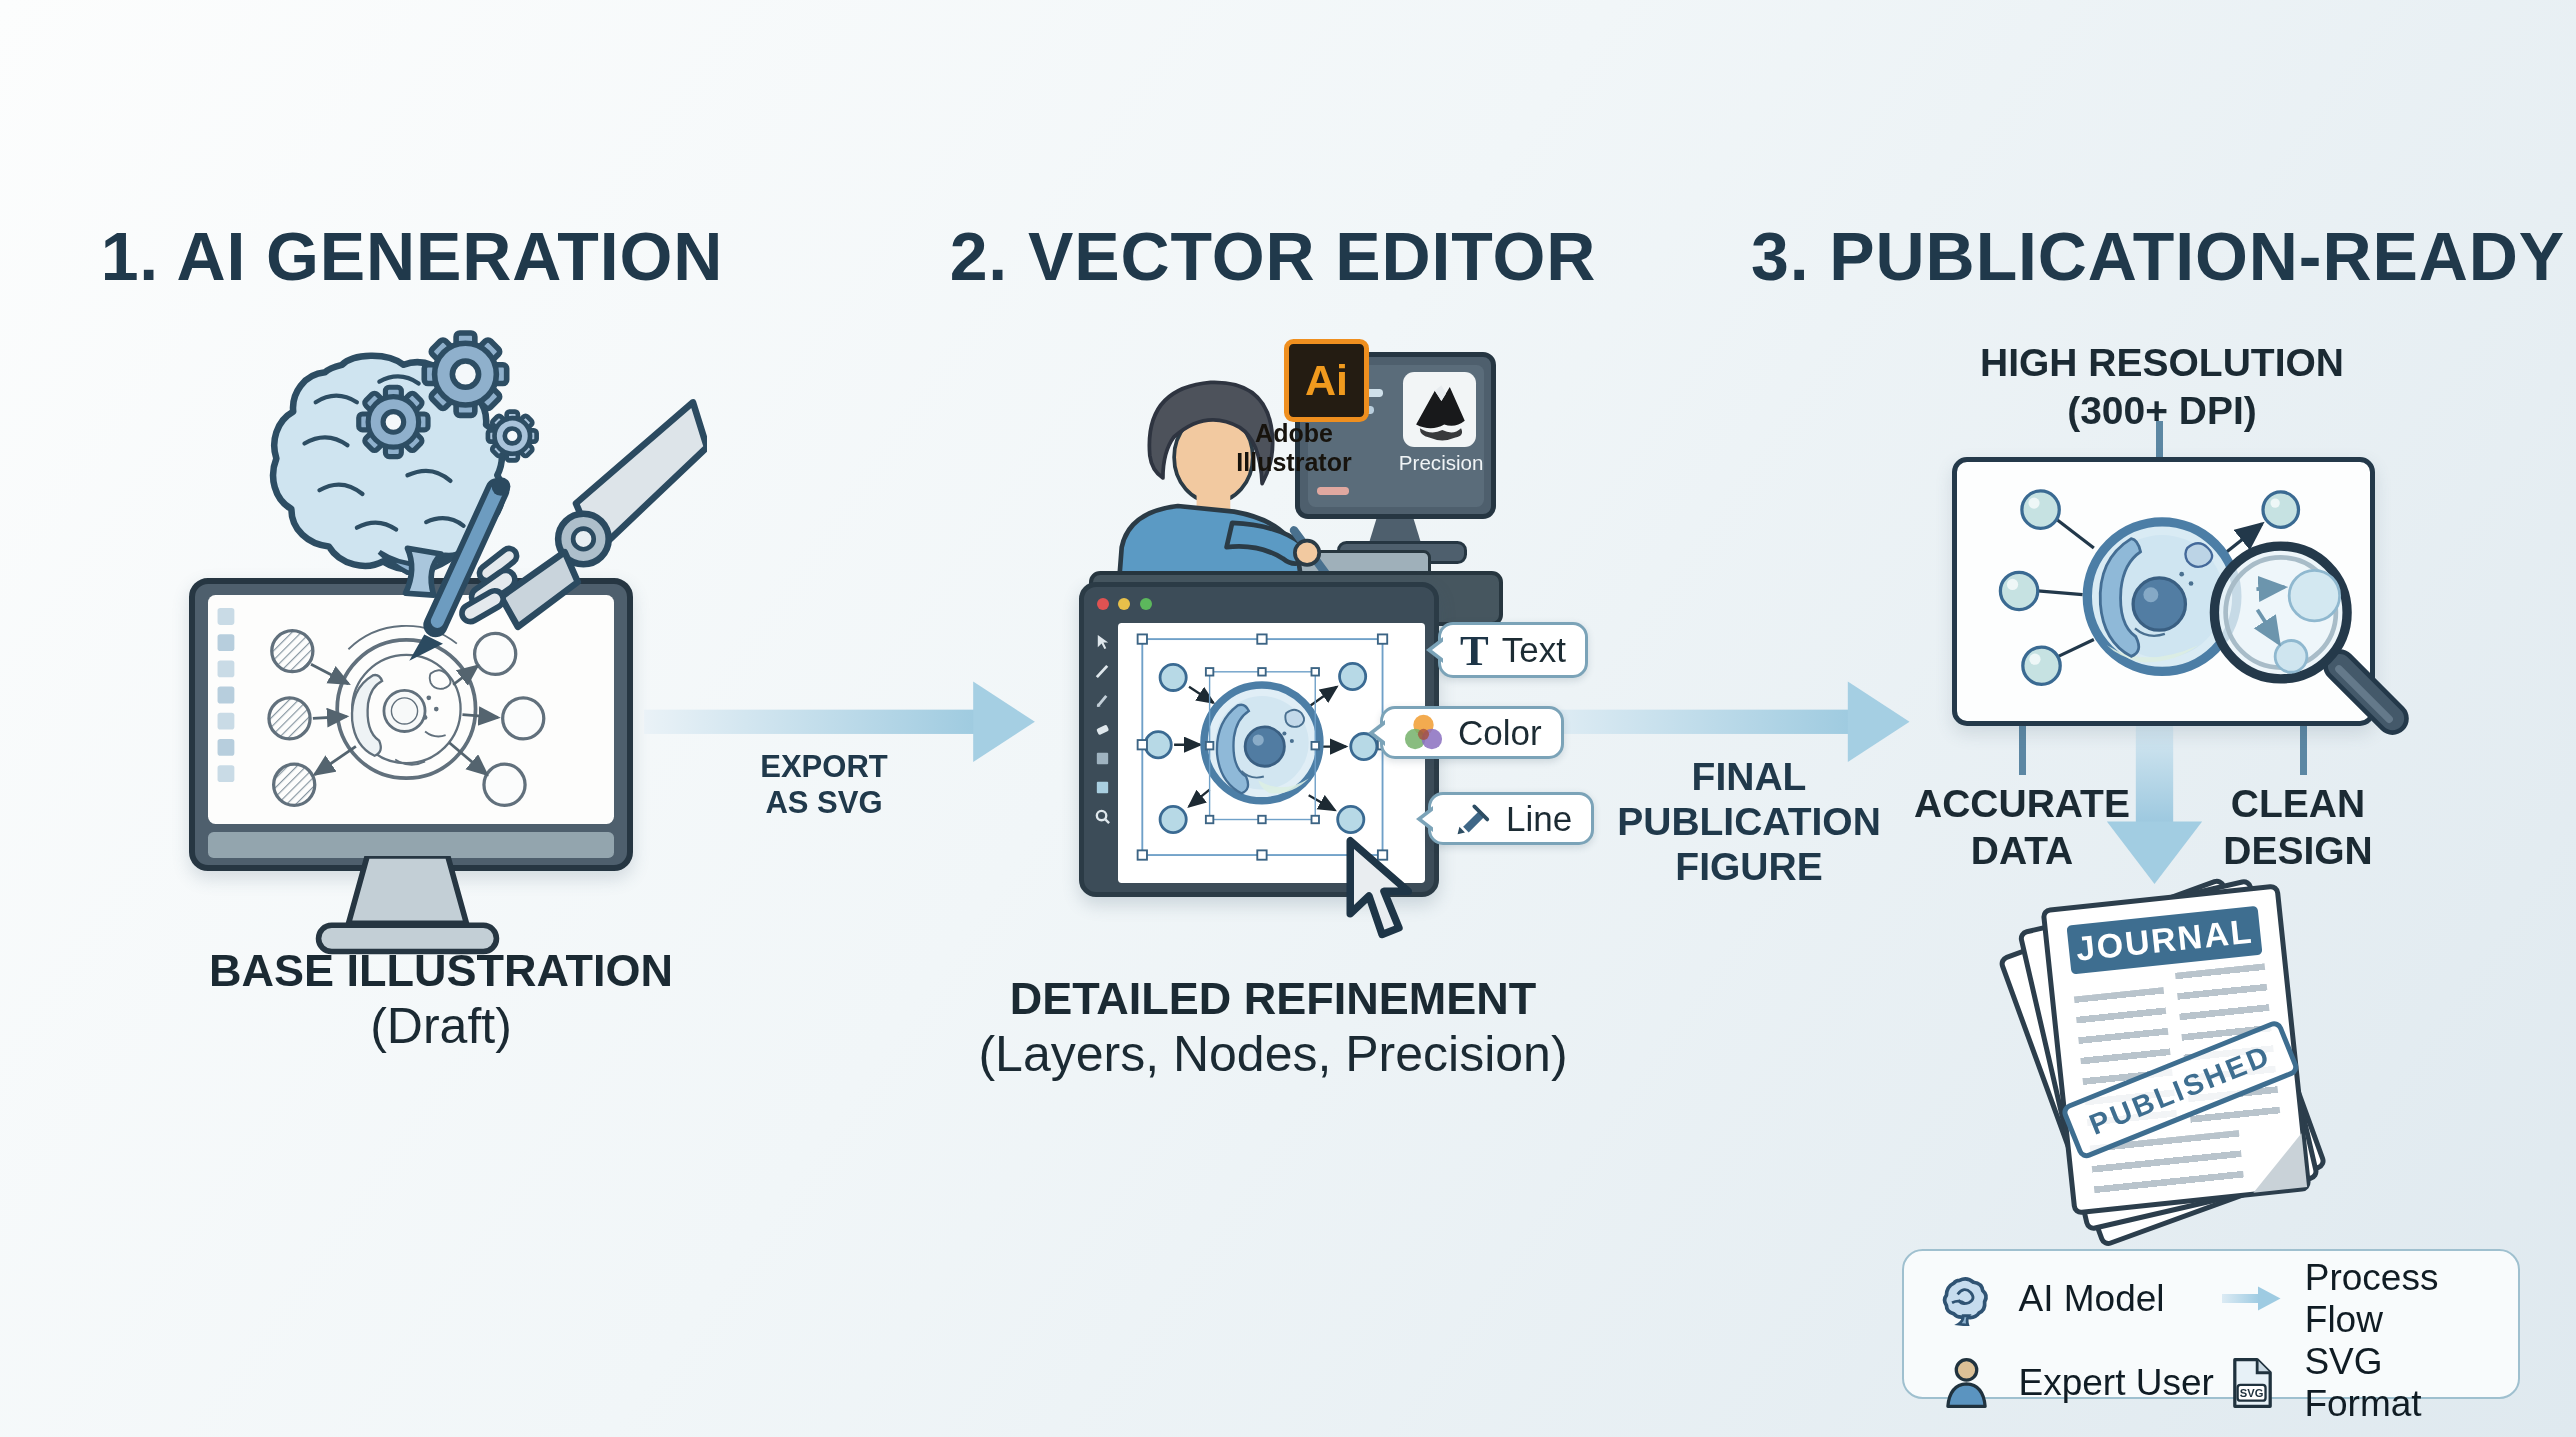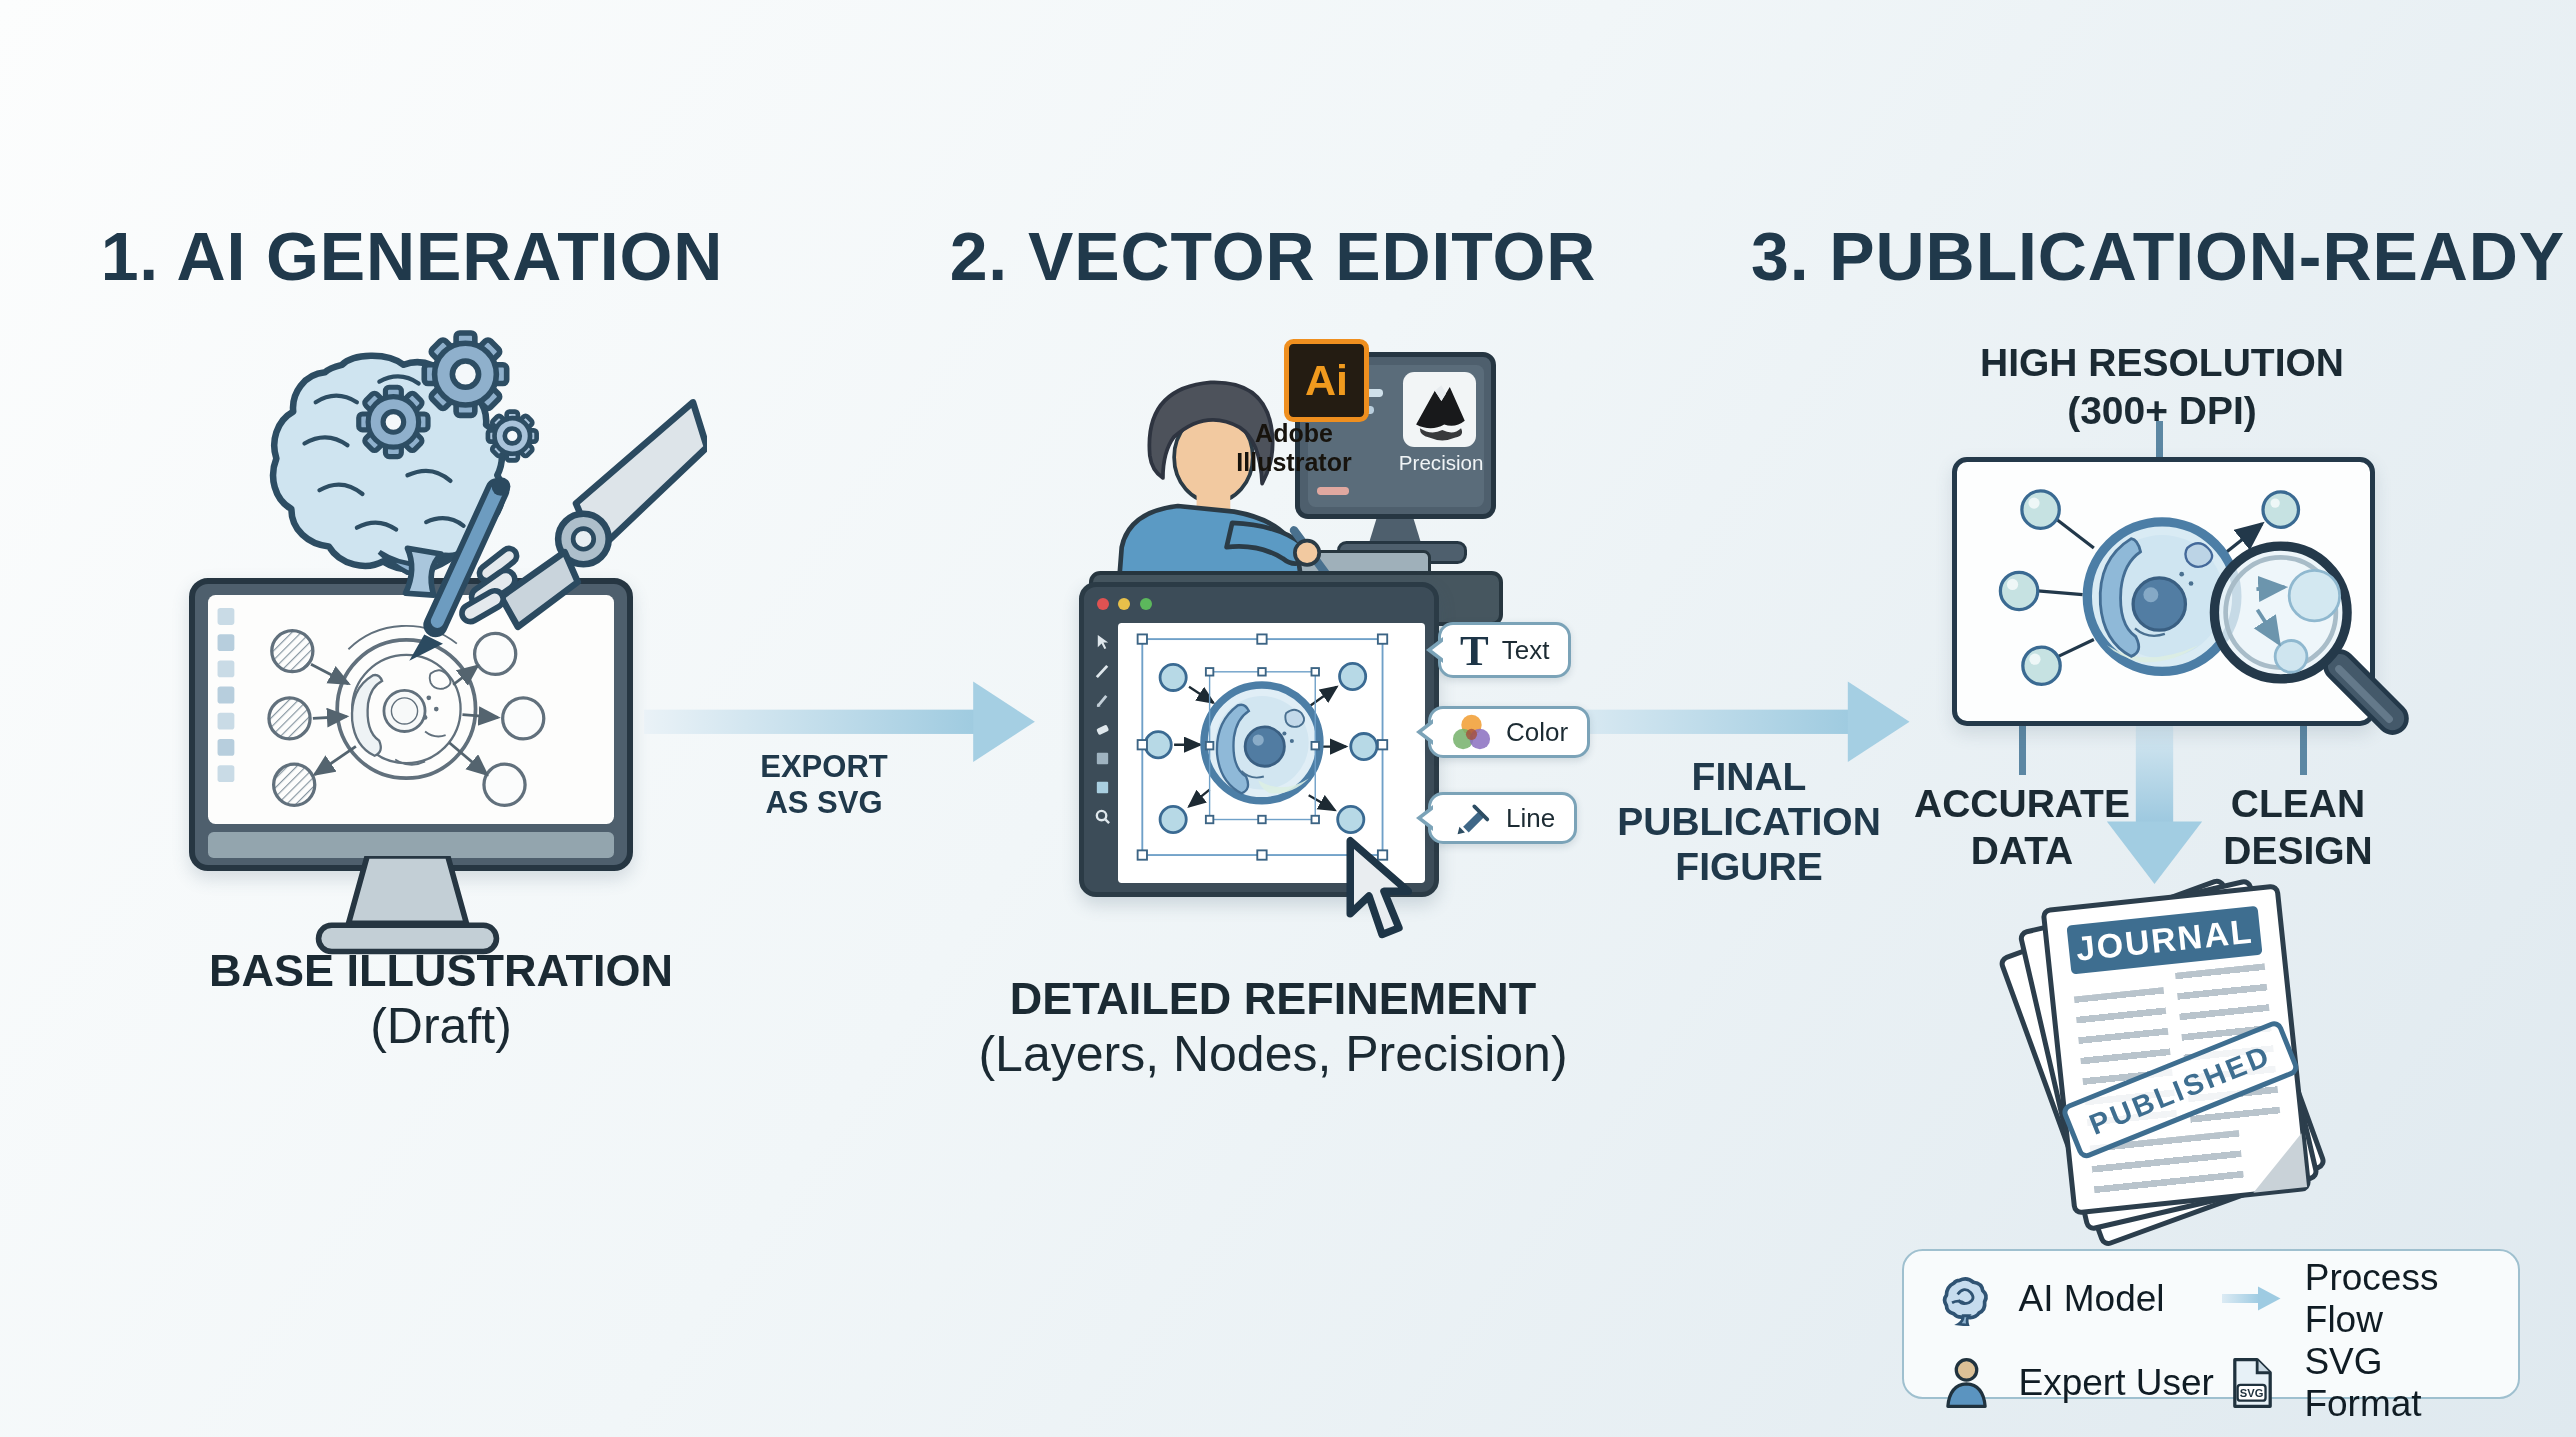--- a/index.html
+++ b/index.html
@@ -45,21 +45,21 @@
   .editor-body{position:absolute;left:5.6px;right:9.4px;top:36px;bottom:9.4px;display:flex;}
   .editor-toolbar{width:26px;display:flex;flex-direction:column;align-items:center;gap:12px;padding-top:11.2px;}
   .editor-canvas{flex:1;background:#ffffff;border-radius:3.7px;margin-left:2.8px;position:relative;overflow:hidden;}
   
   .bubble{position:absolute;background:#fff;border:3.7px solid #7ba3b8;border-radius:15px;display:flex;
     align-items:center;gap:13px;padding:3.7px 19px;z-index:7;box-shadow:0 2.8px 7.5px rgba(40,70,90,.15);}
   .bubble::before{content:'';position:absolute;left:-28px;top:50%;transform:translateY(-50%);
     border:13px solid transparent;border-right:17px solid #7ba3b8;}
   .bubble::after{content:'';position:absolute;left:-19px;top:50%;transform:translateY(-50%);
     border:10.3px solid transparent;border-right:13px solid #ffffff;}
-  .bubble .lbl{font-size:26px;color:#1c2b33;}
+  .bubble .lbl{font-size:35px;color:#1c2b33;}
   .t-glyph{font-family:"Liberation Serif",serif;font-weight:700;font-size:43px;color:#1d3547;line-height:1;}
   
   .vline{background:#5c87a3;z-index:1;}
   .card3{left:1952px;top:457px;width:423px;height:269px;background:#fdfefe;border:5.6px solid #24394a;
     border-radius:15px;z-index:2;box-shadow:0 7.5px 17px rgba(60,90,110,.15);box-sizing:border-box;}
   
   .journal{left:2056px;top:895px;width:240px;height:309px;transform:rotate(-6deg);z-index:3;}
   .sheet{position:absolute;inset:0;background:#fff;border:5.6px solid #2c3e4c;border-radius:9.4px;}
   .sheet.b2{transform:rotate(-14deg) translate(-17px,7.5px);}
   .sheet.b1{transform:rotate(-7deg) translate(-8.4px,3.7px);}
@@ -357,21 +357,21 @@
           </g>
         </svg>
       </div>
     </div>
   </div>
 
   <div class="bubble" style="left:1438px;top:622px;">
     <span class="t-glyph">T</span>
     <span class="lbl">Text</span>
   </div>
-  <div class="bubble" style="left:1428px;top:706px;">
+  <div class="bubble" style="left:1380px;top:706px;">
     <svg width="43" height="39" viewBox="0 0 46 42">
       <circle cx="23" cy="13" r="11" fill="#f2a23c" opacity="0.9"></circle>
       <circle cx="14" cy="28" r="11" fill="#74b06a" opacity="0.85"></circle>
       <circle cx="32" cy="28" r="11" fill="#8a6fc0" opacity="0.85"></circle>
       <circle cx="23" cy="23" r="6" fill="#a5503c" opacity="0.8"></circle>
     </svg>
     <span class="lbl">Color</span>
   </div>
   <div class="bubble" style="left:1428px;top:792px;">
     <svg width="43" height="39" viewBox="0 0 46 42">

